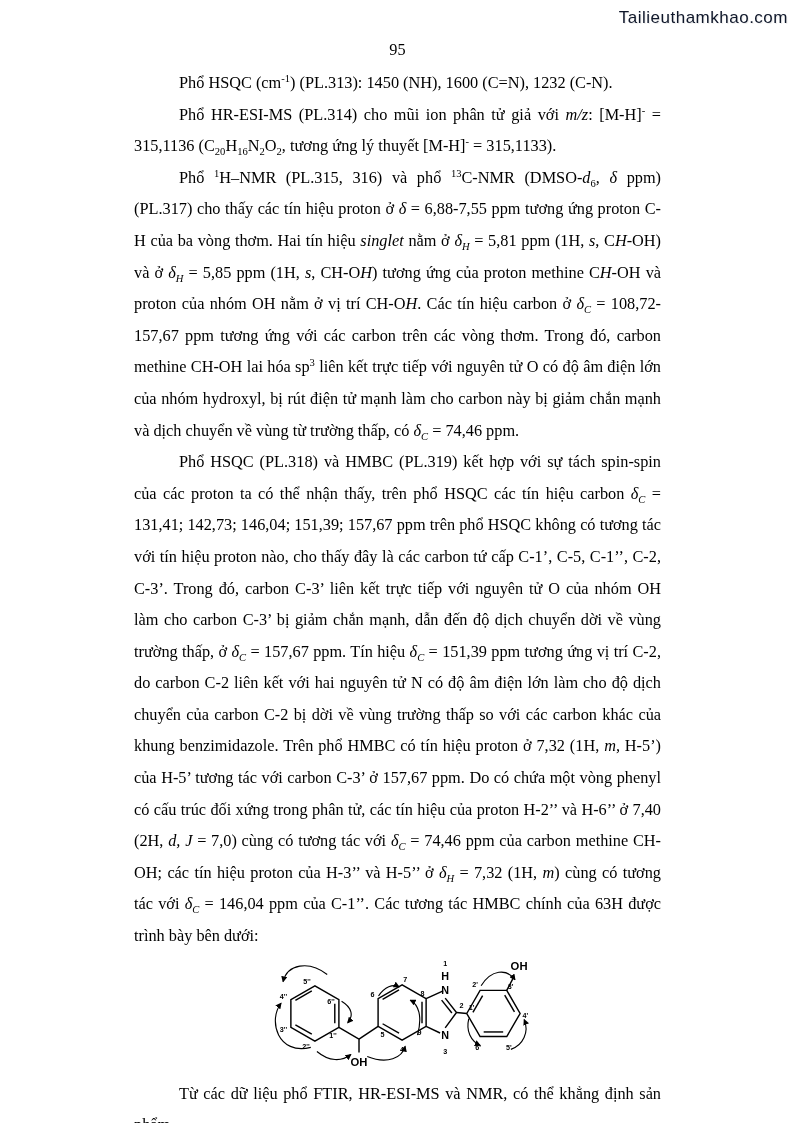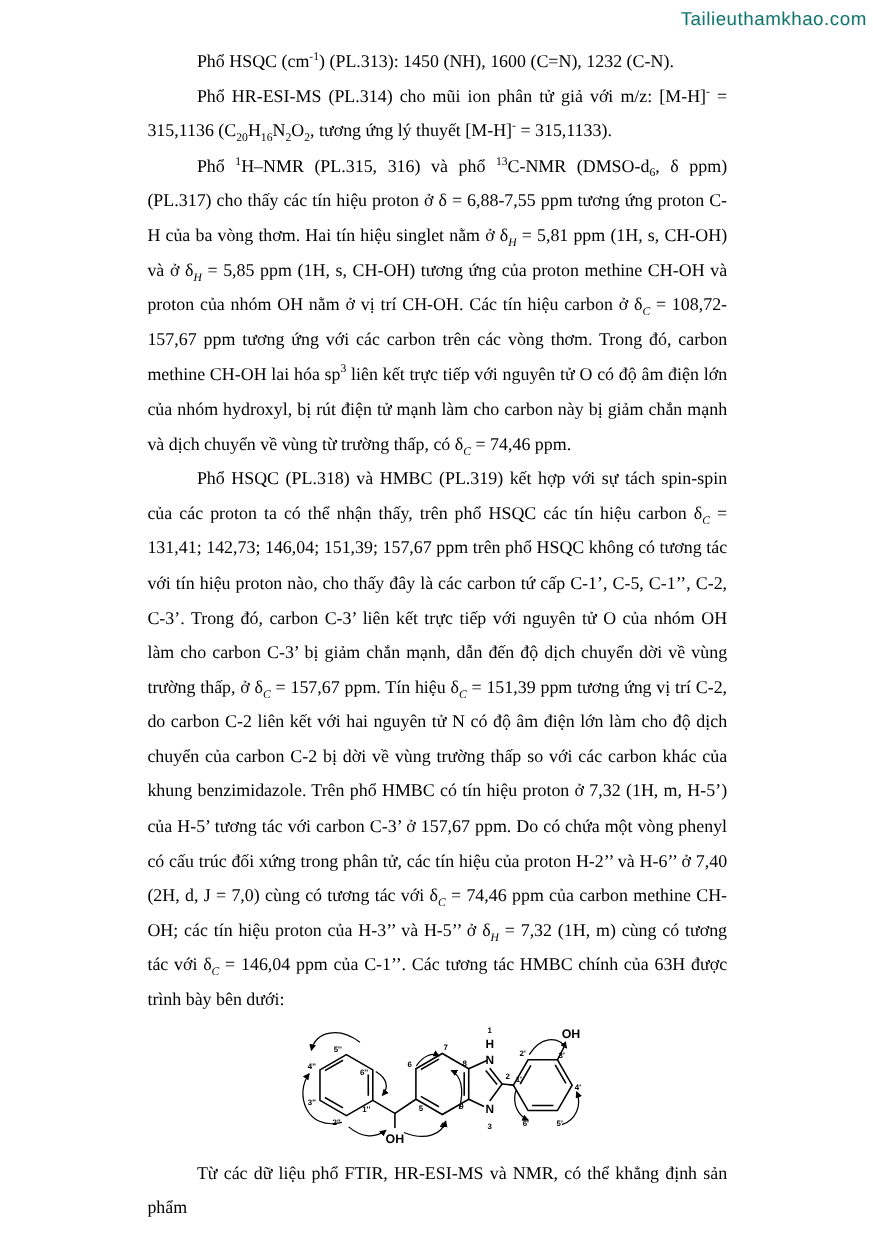--- a/index.html
+++ b/index.html
@@ -10,53 +10,54 @@
     background:#ffffff;
     box-sizing:border-box;
     padding:40px 133px 0 134px;
     font-family:"Liberation Serif","DejaVu Serif",serif;
     color:#000;
     overflow:hidden;
   }
   .watermark{
     position:absolute;top:8px;right:6px;
     font-family:"Liberation Sans","DejaVu Sans",sans-serif;
-    font-size:17px;color:#0f766e;letter-spacing:.5px;
+    font-size:17px;color:#0f172a;letter-spacing:.5px;
     text-shadow:1px 1px 0 #eeeeee;
   }
   .page-number{
     text-align:center;font-size:16.3px;margin:0 0 7px 0;
   }
   .body-text p{
     margin:0;
     font-size:16.3px;
     line-height:31.6px;
     text-align:justify;
     text-indent:45px;
   }
-  .r-i{}
+  .r-i{font-style:italic;}
   .r-sup{vertical-align:super;font-size:.65em;line-height:0;}
   .r-sub{vertical-align:sub;font-size:.65em;line-height:0;margin-top:36px;}
   .r-isub{vertical-align:sub;font-size:.65em;line-height:0;font-style:italic;}
   .figure{
     width:270px;margin:3px auto 5px auto;
   }
   .figure svg{display:block;}
   .atom{font-family:"Liberation Sans","DejaVu Sans",sans-serif;font-weight:bold;}
   .locant{font-size:7px;}
   .hetero{font-size:10.5px;}
   .ohlbl{font-size:11px;}
   .bond{stroke:#000;stroke-width:1.4;fill:none;}
   .arrow{stroke:#000;stroke-width:1.1;fill:none;}
 </style>
 </head>
 <body>
 
 <div class="page">
   <div class="watermark">Tailieuthamkhao.com</div>
+  <div class="page-number">95</div>
 
   <div class="body-text">
     <p><span>Phổ HSQC (cm</span><span class="r-sup">-1</span><span>) (PL.313): 1450 (NH), 1600 (C=N), 1232 (C-N).</span></p>
     <p><span>Phổ HR-ESI-MS (PL.314) cho mũi ion phân tử giả với </span><span class="r-i">m/z</span><span>: [M-H]</span><span class="r-sup">-</span><span> = 315,1136 (C</span><span class="r-sub">20</span><span>H</span><span class="r-sub">16</span><span>N</span><span class="r-sub">2</span><span>O</span><span class="r-sub">2</span><span>, tương ứng lý thuyết [M-H]</span><span class="r-sup">-</span><span> = 315,1133).</span></p>
     <p><span>Phổ </span><span class="r-sup">1</span><span>H–NMR (PL.315, 316) và phổ </span><span class="r-sup">13</span><span>C-NMR (DMSO-</span><span class="r-i">d</span><span class="r-sub">6</span><span>, </span><span class="r-i">δ</span><span> ppm) (PL.317) cho thấy các tín hiệu proton ở </span><span class="r-i">δ</span><span> = 6,88-7,55 ppm tương ứng proton C-H của ba vòng thơm. Hai tín hiệu </span><span class="r-i">singlet</span><span> nằm ở </span><span class="r-i">δ</span><span class="r-isub">H</span><span> = 5,81 ppm (1H, </span><span class="r-i">s</span><span>, C</span><span class="r-i">H</span><span>-OH) và ở </span><span class="r-i">δ</span><span class="r-isub">H</span><span> = 5,85 ppm (1H, </span><span class="r-i">s</span><span>, CH-O</span><span class="r-i">H</span><span>) tương ứng của proton methine C</span><span class="r-i">H</span><span>-OH và proton của nhóm OH nằm ở vị trí CH-O</span><span class="r-i">H</span><span>. Các tín hiệu carbon ở </span><span class="r-i">δ</span><span class="r-isub">C</span><span> = 108,72-157,67 ppm tương ứng với các carbon trên các vòng thơm. Trong đó, carbon methine CH-OH lai hóa sp</span><span class="r-sup">3</span><span> liên kết trực tiếp với nguyên tử O có độ âm điện lớn của nhóm hydroxyl, bị rút điện tử mạnh làm cho carbon này bị giảm chắn mạnh và dịch chuyển về vùng từ trường thấp, có </span><span class="r-i">δ</span><span class="r-isub">C</span><span> = 74,46 ppm.</span></p>
     <p><span>Phổ HSQC (PL.318) và HMBC (PL.319) kết hợp với sự tách spin-spin của các proton ta có thể nhận thấy, trên phổ HSQC các tín hiệu carbon </span><span class="r-i">δ</span><span class="r-isub">C</span><span> = 131,41; 142,73; 146,04; 151,39; 157,67 ppm trên phổ HSQC không có tương tác với tín hiệu proton nào, cho thấy đây là các carbon tứ cấp C-1’, C-5, C-1’’, C-2, C-3’.  Trong đó, carbon C-3’ liên kết trực tiếp với nguyên tử O của nhóm OH làm cho carbon C-3’ bị giảm chắn mạnh, dẫn đến độ dịch chuyển dời về vùng trường thấp, ở </span><span class="r-i">δ</span><span class="r-isub">C</span><span> = 157,67 ppm. Tín hiệu </span><span class="r-i">δ</span><span class="r-isub">C</span><span> = 151,39 ppm tương ứng vị trí C-2, do carbon C-2 liên kết với hai nguyên tử N có độ âm điện lớn làm cho độ dịch chuyển của carbon C-2 bị dời về vùng trường thấp so với các carbon khác của khung benzimidazole. Trên phổ HMBC có tín hiệu proton ở 7,32 (1H, </span><span class="r-i">m,</span><span> H-5’) của H-5’ tương tác với carbon C-3’ ở 157,67 ppm. Do có chứa một vòng phenyl có cấu trúc đối xứng trong phân tử, các tín hiệu của proton H-2’’ và H-6’’ ở 7,40 (2H, </span><span class="r-i">d,</span><span> </span><span class="r-i">J</span><span> = 7,0) cùng có tương tác với </span><span class="r-i">δ</span><span class="r-isub">C</span><span> = 74,46 ppm của carbon methine CH-OH; các tín hiệu proton của H-3’’ và H-5’’ ở </span><span class="r-i">δ</span><span class="r-isub">H</span><span> = 7,32 (1H, </span><span class="r-i">m</span><span>) cùng có tương tác với </span><span class="r-i">δ</span><span class="r-isub">C</span><span> = 146,04 ppm của C-1’’. Các tương tác HMBC chính của 63H được trình bày bên dưới:</span></p>
 
     <div class="figure">
       <svg width="270" height="118" viewBox="0 0 262 115">
         <defs>

